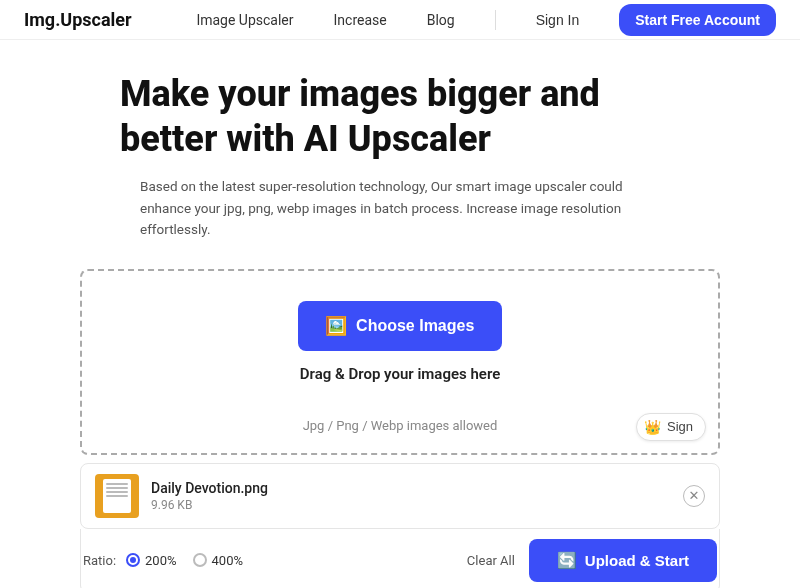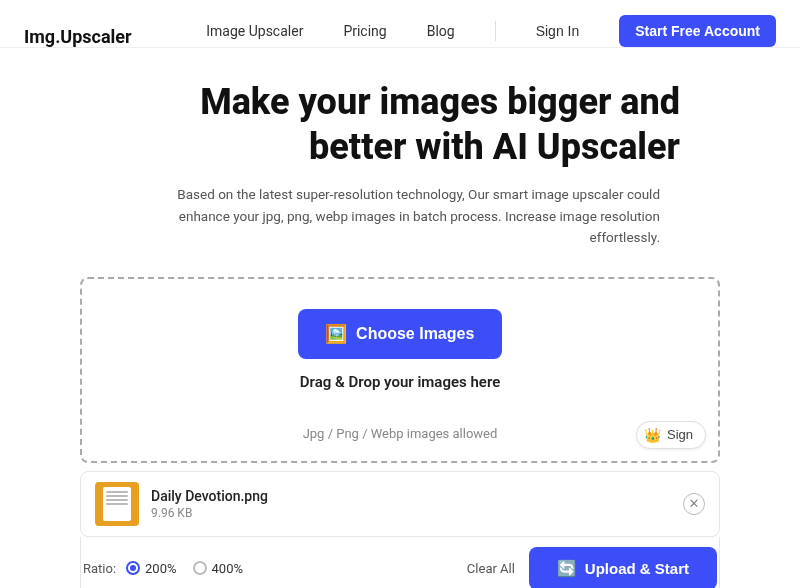--- a/index.html
+++ b/index.html
@@ -1,31 +1,31 @@
 <!DOCTYPE html>
 <html><head>
   <meta charset="utf-8">
   <style>
     * { margin: 0; padding: 0; box-sizing: border-box; }
     body { font-family: -apple-system, BlinkMacSystemFont, 'Segoe UI', Roboto, sans-serif; background: #fff; width: 800px; height: 588px; overflow: hidden; }
 
     
     .header {
-      display: flex; align-items: flex-end; justify-content: space-between;
-      padding: 0 24px; height: 48px; border-bottom: 1px solid #eee;
+      display: flex; align-items: center; justify-content: space-between;
+      padding: 0 24px; height: 40px; border-bottom: 1px solid #eee;
     }
     .logo { font-size: 18px; font-weight: 700; color: #111; }
     .nav { display: flex; align-items: center; gap: 40px; }
     .nav-link { font-size: 14px; color: #333; text-decoration: none; cursor: pointer; }
     .nav-divider { width: 1px; height: 20px; background: #ddd; }
     .btn-signin { font-size: 14px; color: #333; background: none; border: none; cursor: pointer; font-weight: 500; }
-    .btn-start { background: #3b4ef8; color: #fff; border: none; border-radius: 6px; padding: 8px 16px; font-size: 14px; font-weight: 600; cursor: pointer; }
+    .btn-start { background: #3b4ef8; color: #fff; border: none; border-radius: 12px; padding: 8px 16px; font-size: 14px; font-weight: 600; cursor: pointer; }
 
     
-    .hero { text-align: right; padding: 32px 24px 16px; }
+    .hero { text-align: left; padding: 32px 24px 16px; }
     .hero h1 { font-size: 36px; font-weight: 800; color: #111; line-height: 1.25; max-width: 560px; margin: 0 auto 14px; }
     .hero p { font-size: 13.5px; color: #555; max-width: 520px; margin: 0 auto; line-height: 1.6; }
 
     
     .dropzone-wrapper { padding: 12px 80px 8px; }
     .dropzone {
       border: 2px dashed #aaa; border-radius: 8px;
       padding: 30px 20px 20px;
       text-align: center; position: relative;
     }
@@ -84,21 +84,21 @@
     }
     .upload-icon { font-size: 16px; }
   </style>
 </head>
 <body>
 
 <header class="header">
   <div class="logo">Img.Upscaler</div>
   <nav class="nav">
     <a class="nav-link">Image Upscaler</a>
-    <a class="nav-link">Pricing</a>
+    <a class="nav-link">Increase</a>
     <a class="nav-link">Blog</a>
     <div class="nav-divider"></div>
     <button class="btn-signin">Sign In</button>
     <button class="btn-start">Start Free Account</button>
   </nav>
 </header>
 
 <section class="hero">
   <h1>Make your images bigger and better with AI Upscaler</h1>
   <p>Based on the latest super-resolution technology, Our smart image upscaler could enhance your jpg, png, webp images in batch process. Increase image resolution effortlessly.</p>

